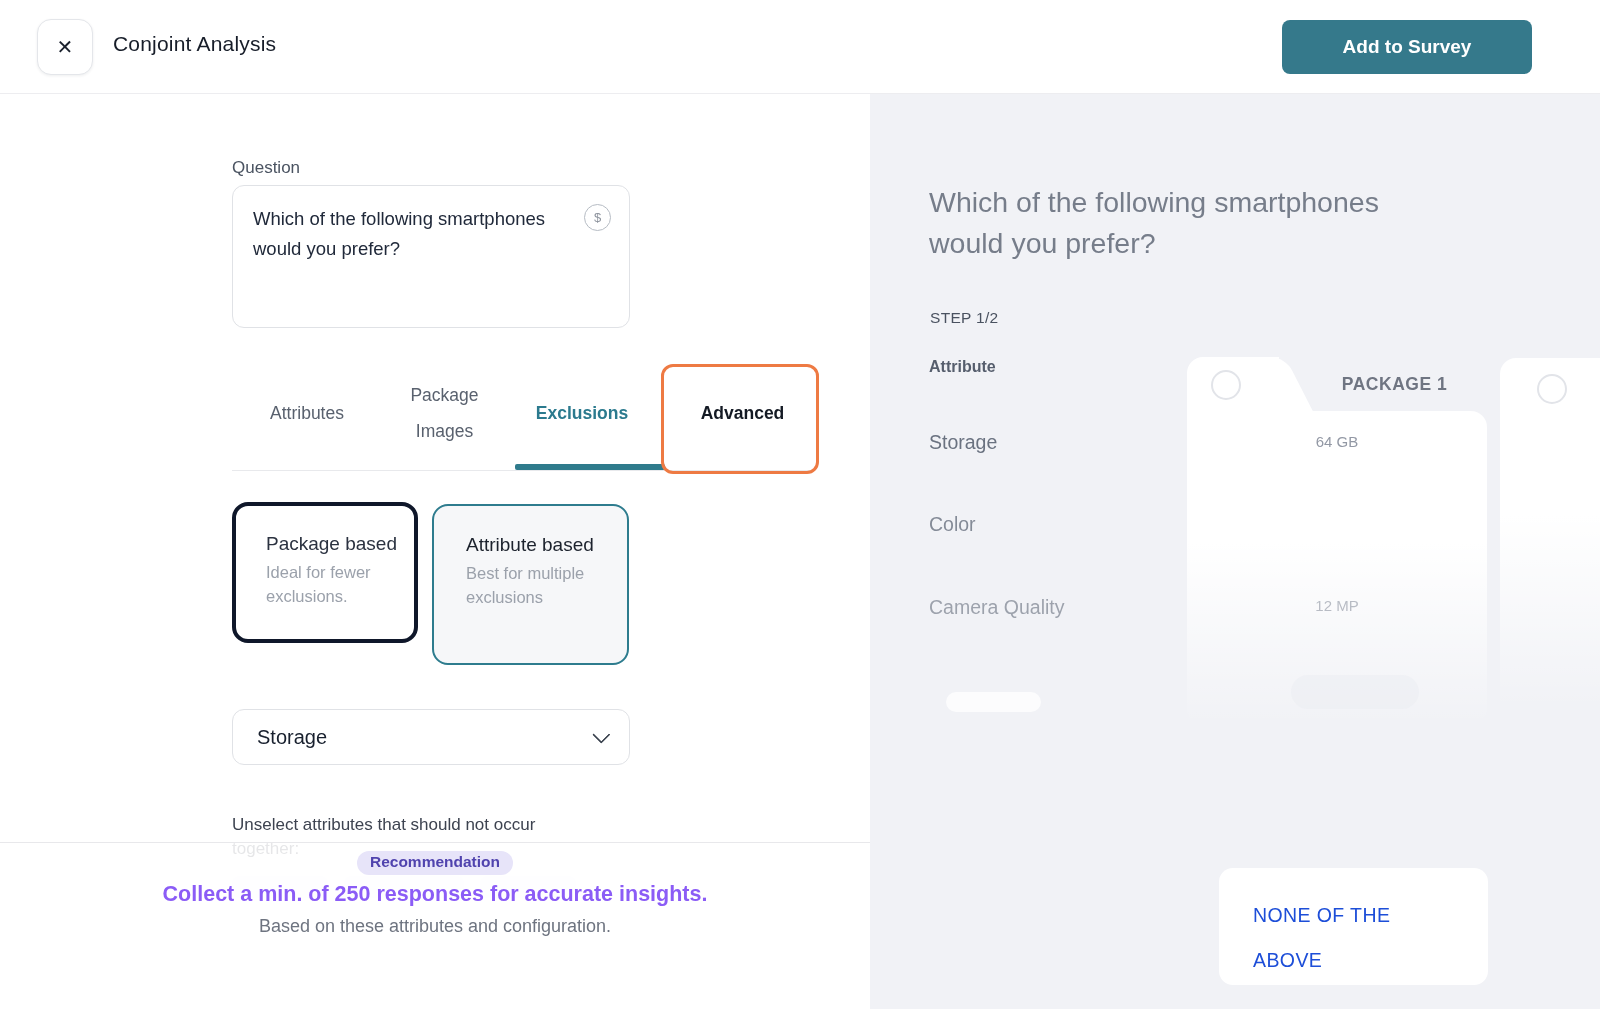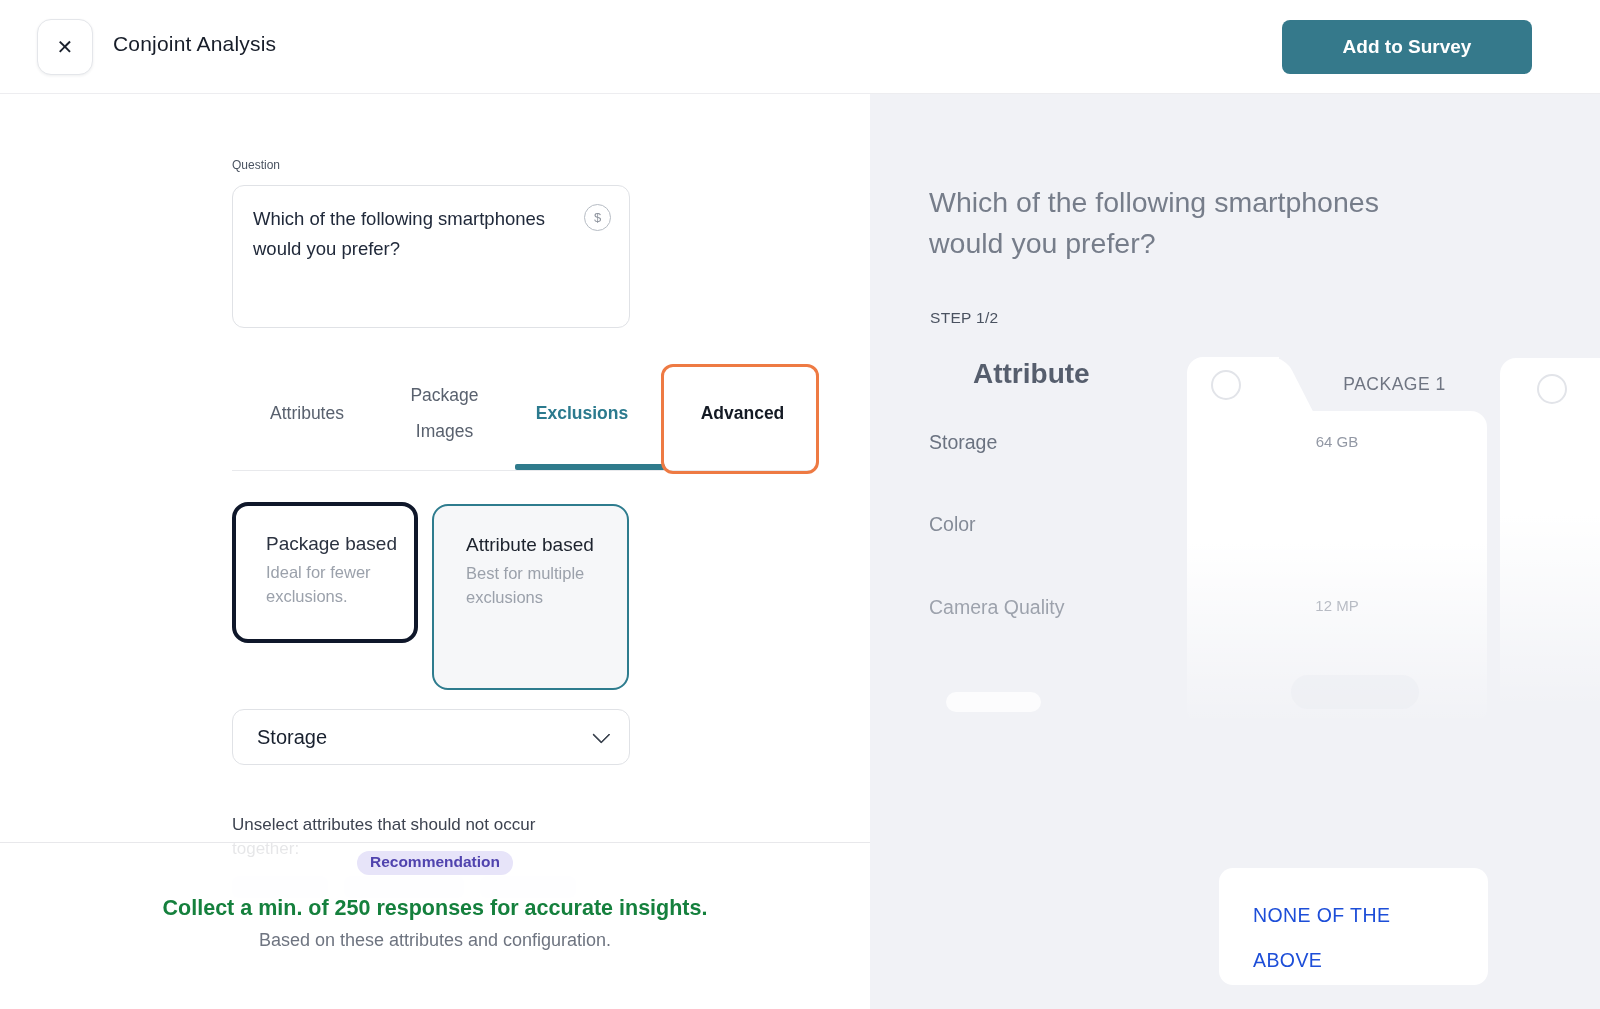--- a/index.html
+++ b/index.html
@@ -16,21 +16,21 @@
   .bar-title { position:absolute; left:113px; top:0; height:88px; display:flex; align-items:center;
                font-size:21px; font-weight:500; color:#171d29; letter-spacing:.2px; }
   .add-btn { position:absolute; right:68px; top:20px; width:250px; height:54px; background:#35798b;
              color:#fff; font-size:19px; font-weight:700; border:none; border-radius:8px; cursor:pointer; }
 
   
   .left-panel  { position:absolute; left:0;   top:94px; width:870px; height:915px; background:#fff; }
   .right-panel { position:absolute; left:870px; top:94px; width:730px; height:915px; background:#f1f2f6; overflow:hidden; }
 
   
-  .q-label { position:absolute; left:232px; top:64px; font-size:12px; color:#4a5361; }
+  .q-label { position:absolute; left:232px; top:64px; font-size:17px; color:#4a5361; }
   .q-box { position:absolute; left:232px; top:91px; width:398px; height:143px; background:#fff;
            border:1px solid #e0e2e6; border-radius:12px; padding:18px 20px; cursor:text; }
   .q-text { font-size:18.5px; color:#20293a; line-height:30px; width:332px; }
   .q-price-icon { position:absolute; top:18px; right:18px; width:27px; height:27px;
                   border:1.5px solid #b6bcc4; border-radius:50%; color:#8d939d; font-size:13px;
                   display:flex; align-items:center; justify-content:center; }
 
   
   .tabs-underline { position:absolute; left:232px; top:376px; width:580px; height:1px; background:#e8e9ec; }
   .tab { position:absolute; top:263px; height:112px; display:flex; align-items:center; justify-content:center;
@@ -42,66 +42,66 @@
   .tab-indicator  { position:absolute; left:515px; top:370px; width:150px; height:6px; background:#2f7b8c; border-radius:2px; }
   .advanced-highlight { position:absolute; left:661px; top:270px; width:158px; height:110px;
                         border:3px solid #ee7a43; border-radius:12px; z-index:5; pointer-events:none; }
 
   
   .mode-card { position:absolute; border-radius:16px; cursor:pointer; }
   .mode-card .mc-title { font-size:19px; font-weight:500; color:#2b3240; line-height:29px; }
   .mode-card .mc-desc  { font-size:16.5px; color:#9ba1ab; line-height:24px; margin-top:2px; }
   .mode-package { left:232px; top:408px; width:186px; height:141px; border:4px solid #0f172a;
                   background:#fff; padding:23px 14px 0 30px; }
-  .mode-attribute { left:432px; top:410px; width:197px; height:186px; border:2px solid #2e7c8e;
+  .mode-attribute { left:432px; top:410px; width:197px; height:161px; border:2px solid #2e7c8e;
                     background:#f6f7f9; padding:24px 10px 0 32px; }
   .mode-attribute .mc-title { color:#1c222d; }
 
   
   .attr-select { position:absolute; left:232px; top:615px; width:398px; height:56px; background:#fff;
                  border:1px solid #e0e2e6; border-radius:12px; display:flex; align-items:center;
                  padding:0 24px; font-size:20px; color:#18202e; cursor:pointer; }
   .chevron-down { margin-left:auto; width:13px; height:13px; border-right:2.5px solid #3a424e;
                   border-bottom:2.5px solid #3a424e; transform:rotate(45deg) translateY(-4px); border-radius:1px; }
 
   .helper-text { position:absolute; left:232px; top:719px; width:362px; font-size:17px; color:#3d4350;
                  line-height:24px; }
   .skeleton-chip { position:absolute; height:22px; border-radius:6px; background:#eef0f4; opacity:.55; }
 
   
   .bottom-overlay { position:absolute; left:0; top:748px; width:870px; height:167px;
                     background:rgba(255,255,255,.87); border-top:1px solid #e8e8eb; z-index:10;
                     display:flex; flex-direction:column; align-items:center; }
   .rec-badge { margin-top:8px; background:#e7e4f9; color:#5043ae; font-size:15.5px; font-weight:600;
                padding:2px 13px 4px; border-radius:12px; }
-  .rec-title { margin-top:21px; font-size:21.5px; font-weight:700; color:#15803d; }
+  .rec-title { margin-top:7px; font-size:21.5px; font-weight:700; color:#8b5cf6; }
   .rec-sub   { margin-top:9px; font-size:18px; color:#6e7480; }
 
   
   .p-question { position:absolute; left:59px; top:88px; width:505px; font-size:28.5px; color:#767d8a;
                 line-height:41px; }
   .p-step { position:absolute; left:60px; top:215px; font-size:15.5px; color:#4a5260; letter-spacing:.3px; }
-  .p-attr-header { position:absolute; left:59px; top:264px; font-size:28px; font-weight:700; color:#565e6d;margin-left:44px; }
+  .p-attr-header { position:absolute; left:59px; top:264px; font-size:16px; font-weight:700; color:#565e6d; }
   .p-row-label { position:absolute; left:59px; font-size:19.5px; color:#6a7280; }
   .row-storage { top:337px; }
   .row-color   { top:419px; opacity:.8; }
   .row-camera  { top:502px; opacity:.62; }
   .skeleton-left-pill { position:absolute; left:76px; top:598px; width:95px; height:20px;
                         background:rgba(255,255,255,.75); border-radius:10px; }
 
   .pkg-card { position:absolute; left:317px; top:263px; width:300px; height:368px; }
   .pkg-tab  { position:absolute; left:0; top:0; width:92px; height:54px; background:#fff;
               border-radius:16px 0 0 0; }
   .pkg-tab::after { content:""; position:absolute; left:66px; top:0; width:46px; height:54px;
                     background:#fff; transform:skewX(27deg); border-radius:0 14px 0 0; }
   .pkg-radio { position:absolute; width:30px; height:30px; border:2px solid #e2e4e9; border-radius:50%;
                background:#fff; cursor:pointer; z-index:2; }
   .pkg-card .pkg-radio { left:24px; top:13px; }
   .pkg-title { position:absolute; left:120px; top:17px; width:175px; text-align:center; font-size:17.5px;
-               font-weight:400; color:#6f7582; letter-spacing:.5px; }
+               font-weight:700; color:#6f7582; letter-spacing:.5px; }
   .pkg-body { position:absolute; left:0; top:54px; width:300px; height:314px;
               border-radius:0 16px 16px 16px;
               background:linear-gradient(180deg,#ffffff 0%,#ffffff 42%,rgba(255,255,255,0) 100%); }
   .pkg-value { position:absolute; left:0; width:300px; text-align:center; font-size:15px; color:#8d93a0; }
   .val-storage { top:22px; opacity:.95; }
   .val-color   { top:104px; opacity:.8; }
   .val-camera  { top:186px; opacity:.6; }
   .pkg-pill { position:absolute; left:104px; top:264px; width:128px; height:34px; background:#e9ebf0;
               opacity:.4; border-radius:17px; }
 

